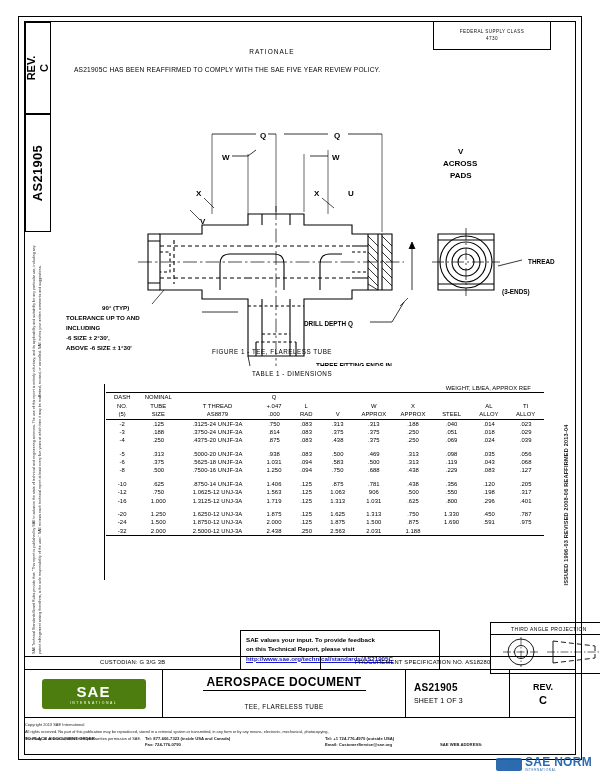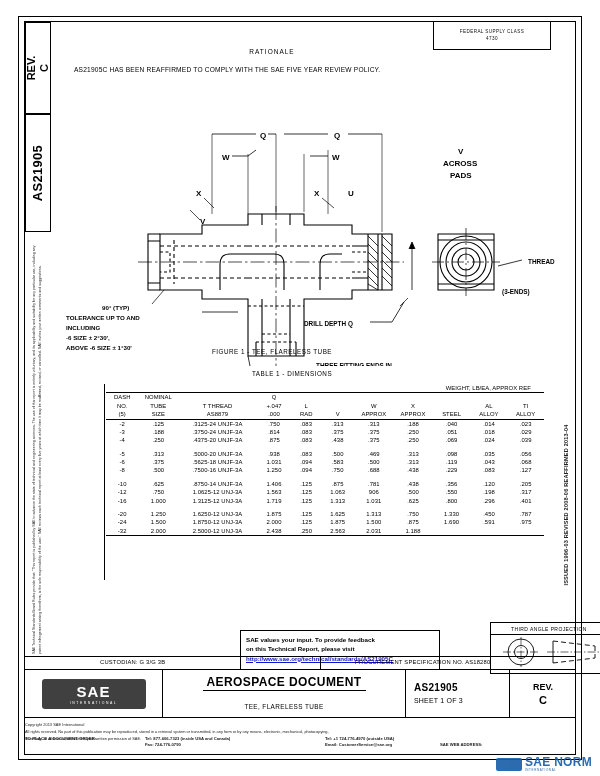--- a/index.html
+++ b/index.html
@@ -239,21 +239,21 @@
   }
   #logo-cell {
     position: absolute; left: 0; top: 0;
     width: 138px; height: 48px;
     border-right: 1px solid #000;
     box-sizing: border-box;
     display: flex; align-items: center; justify-content: center;
   }
   .sae-logo {
     width: 104px; height: 30px;
-    background: #404040;
+    background: #4d7c0f;
     border-radius: 3px;
     position: relative;
     display: flex; flex-direction: column;
     align-items: center; justify-content: center;
   }
   .sae-logo .mark {
     color: #fff; font-size: 15px; font-weight: bold;
     letter-spacing: 1px; line-height: 1;
   }
   .sae-logo .sub {

